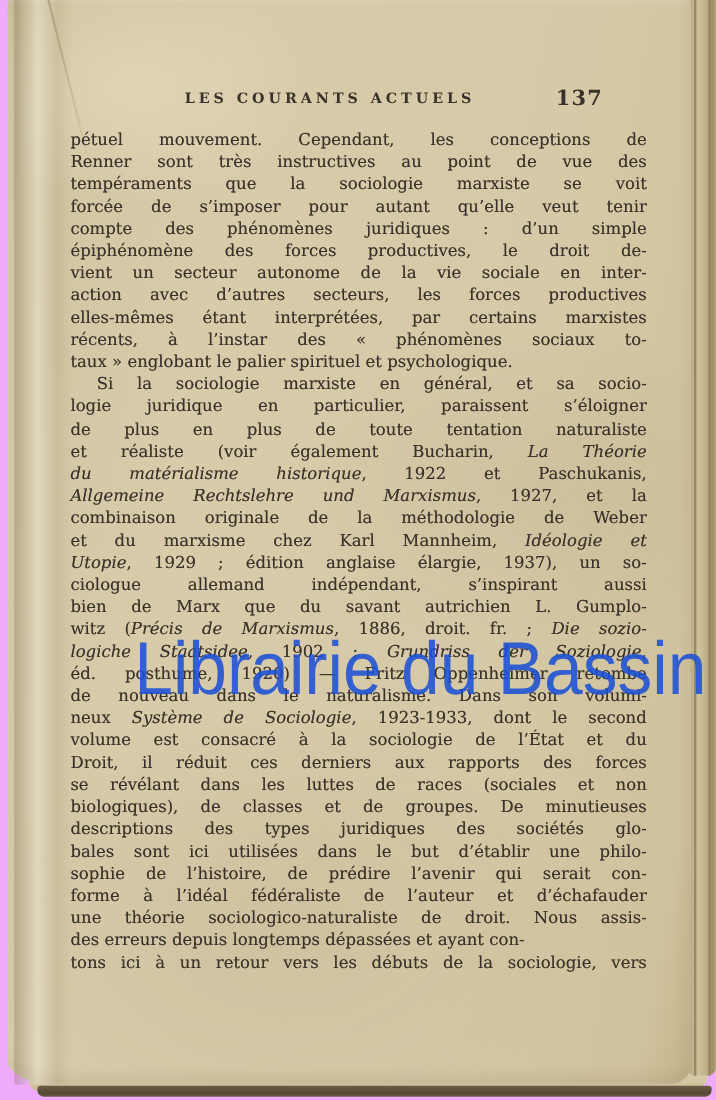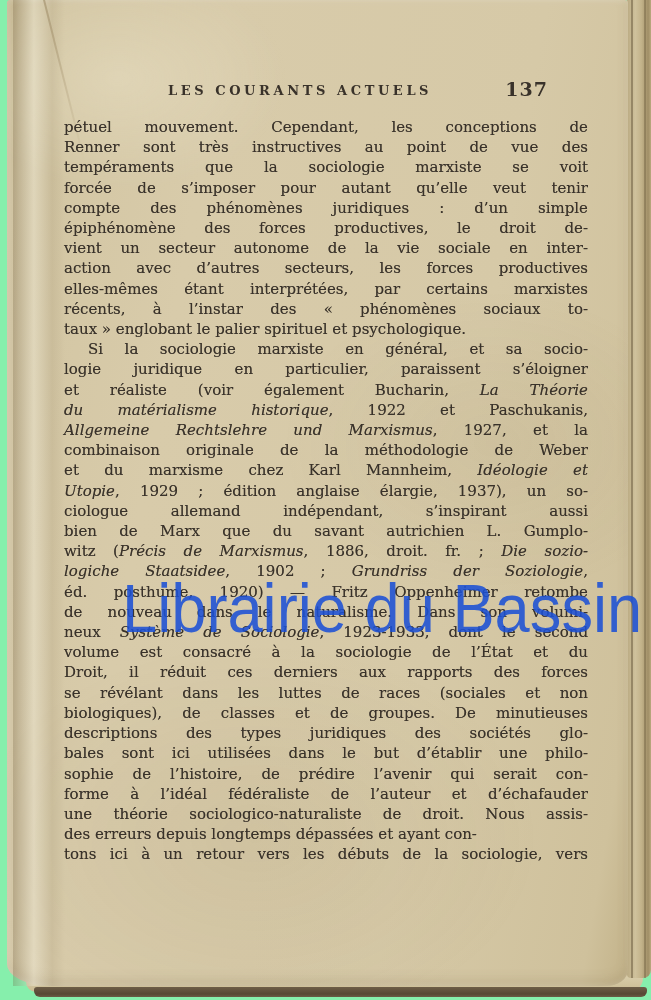--- a/index.html
+++ b/index.html
@@ -1,16 +1,16 @@
 <!DOCTYPE html>
 <html><head>
 <meta charset="utf-8">
 <style>
   html,body{margin:0;padding:0;background:#ffffff;}
-  .photo{position:relative;width:651px;height:1000px;background:#86efac;overflow:hidden;
+  .photo{position:relative;width:651px;height:1000px;background:#f0abfc;overflow:hidden;
          font-family:"DejaVu Serif",serif;}
   
   .bottom-stack{position:absolute;left:26px;right:8px;bottom:8px;height:34px;
     background:linear-gradient(180deg,#e2d7b8 0%,#d8cca9 55%,#cabb92 100%);
     border-radius:6px 6px 14px 10px;}
   .bottom-cover{position:absolute;left:34px;right:4px;bottom:3px;height:10px;
     background:linear-gradient(180deg,#6d5d47 0%,#574834 70%,#6a5b45 100%);
     border-radius:3px 3px 6px 6px;}
   .edge-stack{position:absolute;right:0;top:0;bottom:22px;width:24px;
     background:linear-gradient(90deg,#baaa82 0%,#cfc19c 35%,#c3b38a 60%,#a08e66 88%,#baa97f 100%);
@@ -82,20 +82,21 @@
           <div class="line"><span>épiphénomène des forces productives, le droit de-</span></div>
           <div class="line"><span>vient un secteur autonome de la vie sociale en inter-</span></div>
           <div class="line"><span>action avec d’autres secteurs, les forces productives</span></div>
           <div class="line"><span>elles-mêmes étant interprétées, par certains marxistes</span></div>
           <div class="line"><span>récents, à l’instar des « phénomènes sociaux to-</span></div>
           <div class="line last"><span>taux » englobant le palier spirituel et psychologique.</span></div>
         </div>
         <div class="para indent">
           <div class="line"><span>Si la sociologie marxiste en général, et sa socio-</span></div>
           <div class="line"><span>logie juridique en particulier, paraissent s’éloigner</span></div>
+          <div class="line"><span>de plus en plus de toute tentation naturaliste</span></div>
           <div class="line"><span>et réaliste (voir également Bucharin, </span><span class="it">La Théorie</span></div>
           <div class="line"><span class="it">du matérialisme historique</span><span>, 1922 et Paschukanis,</span></div>
           <div class="line"><span class="it">Allgemeine Rechtslehre und Marxismus</span><span>, 1927, et la</span></div>
           <div class="line"><span>combinaison originale de la méthodologie de Weber</span></div>
           <div class="line"><span>et du marxisme chez Karl Mannheim, </span><span class="it">Idéologie et</span></div>
           <div class="line"><span class="it">Utopie</span><span>, 1929 ; édition anglaise élargie, 1937), un so-</span></div>
           <div class="line"><span>ciologue allemand indépendant, s’inspirant aussi</span></div>
           <div class="line"><span>bien de Marx que du savant autrichien L. Gumplo-</span></div>
           <div class="line"><span>witz (</span><span class="it">Précis de Marxismus</span><span>, 1886, droit. fr. ; </span><span class="it">Die sozio-</span></div>
           <div class="line"><span class="it">logiche Staatsidee</span><span>, 1902 ; </span><span class="it">Grundriss der Soziologie</span><span>,</span></div>

